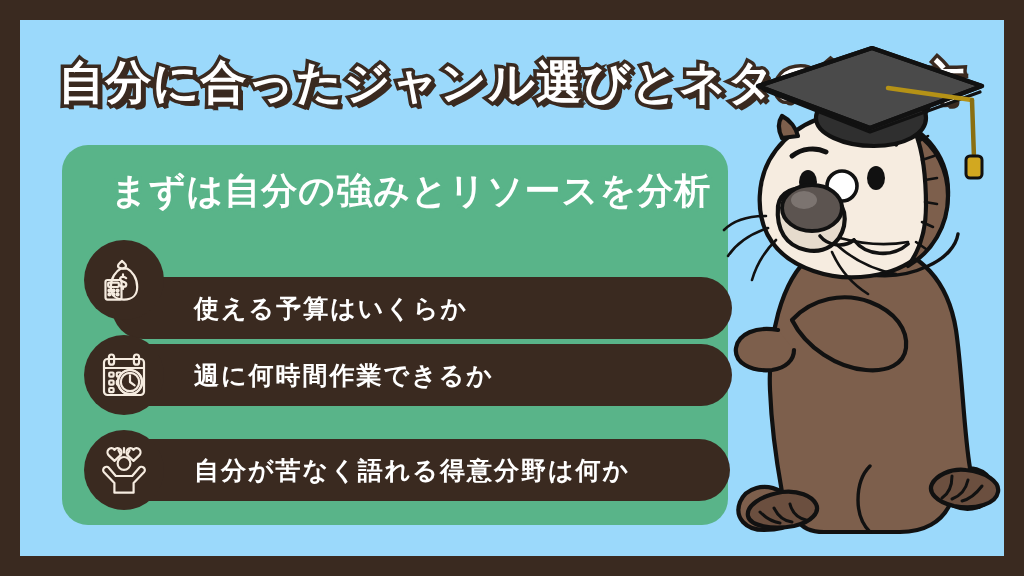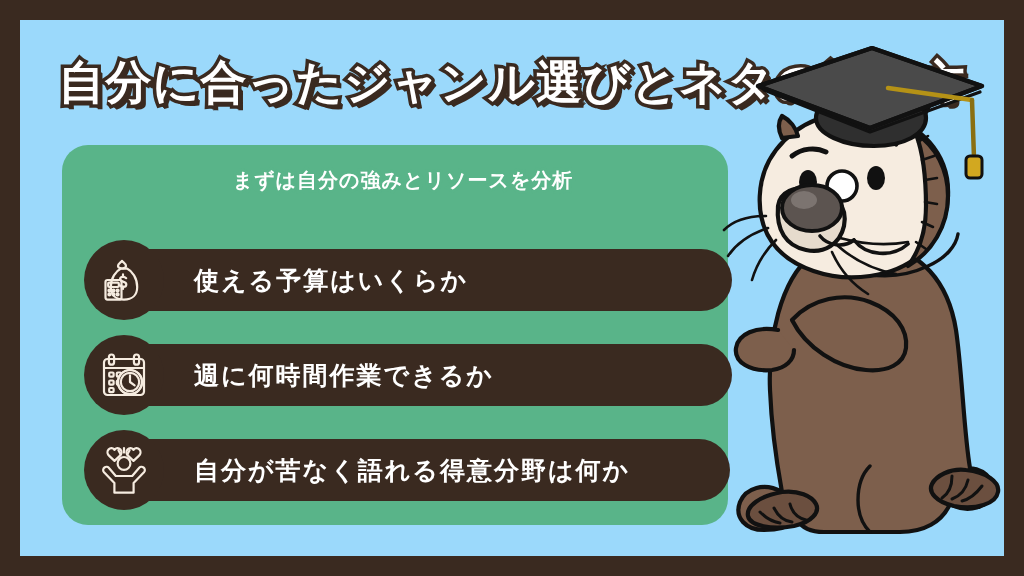--- a/index.html
+++ b/index.html
@@ -53,25 +53,25 @@
     left: 42px;
     top: 125px;
     width: 666px;
     height: 380px;
     background: #59b489;
     border-radius: 26px;
   }
 
   #subtitle {
     position: absolute;
-    left: 8px;
+    left: 16px;
     top: 22px;
     width: 666px;
     text-align: center;
-    font-size: 20px;
+    font-size: 36px;
     font-weight: bold;
     letter-spacing: 1px;
     color: #ffffff;
     white-space: nowrap;
     -webkit-text-stroke: 6px #59b489;
     paint-order: stroke fill;
   }
 
   
   .row {
@@ -86,21 +86,21 @@
   .pill {
     position: absolute;
     left: 28px;
     top: 0;
     height: 62px;
     background: #3a2a20;
     border-radius: 31px;
     display: flex;
     align-items: center;
   }
-  .pill-1 { width: 620px; }
+  .pill-1 { width: 620px; margin-top: 28px; }
   .pill-2 { width: 620px; text-align: right; }
   .pill-3 { width: 618px; }
 
   .pill-label {
     margin-left: 82px;
     font-size: 25px;
     font-weight: bold;
     letter-spacing: 2px;
     color: #ffffff;
     white-space: nowrap;

